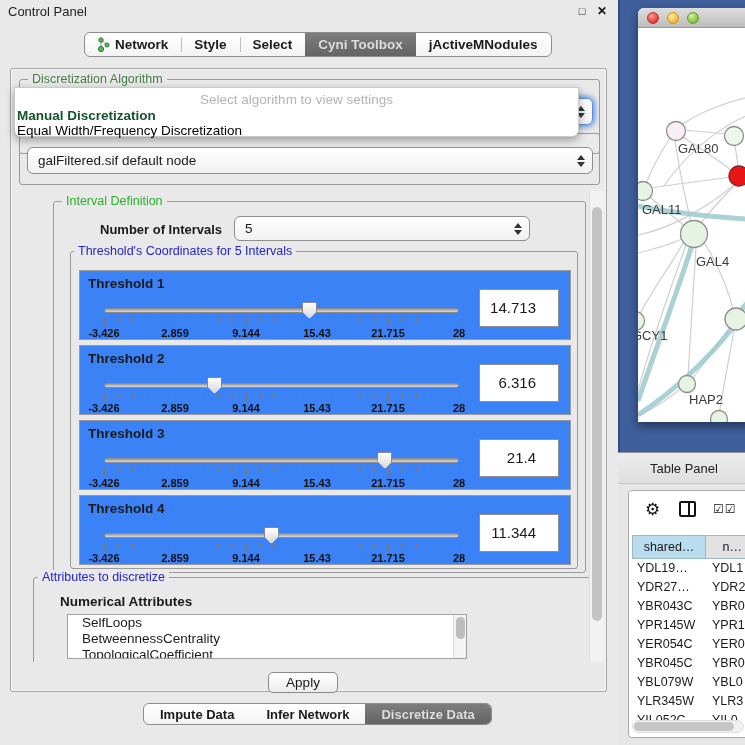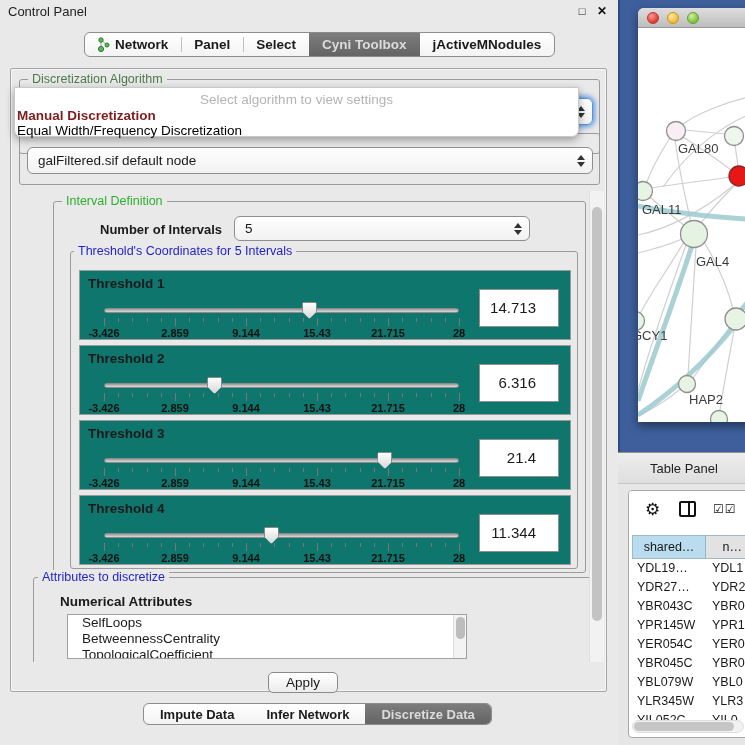--- a/index.html
+++ b/index.html
@@ -30,30 +30,30 @@
 
   .combo { position:absolute; background:linear-gradient(#ffffff,#f1f1f1); border:1px solid #8e8e8e; border-radius:6px; font-size:13.5px; display:flex; align-items:center; padding:0 22px 0 10px; }
   .combo .stepper { position:absolute; right:8px; top:50%; transform:translateY(-50%); width:8px; height:12px; }
   .combo .stepper i { position:absolute; left:1px; width:0; height:0; border-left:4px solid transparent; border-right:4px solid transparent; }
   .combo .stepper i.up { top:0; border-bottom:5px solid #333; }
   .combo .stepper i.dn { bottom:0; border-top:5px solid #333; }
   .combo.focused { border-color:#5a93d6; box-shadow:0 0 5px 2px rgba(70,140,225,.85); }
 
   .popup { position:absolute; left:3px; top:18px; width:565px; height:50px; background:#fff; border:1px solid #c9c9c9; border-radius:0 0 7px 7px; box-shadow:0 3px 8px rgba(0,0,0,.35); z-index:60; font-size:13.5px; }
   .popup .ph { position:absolute; left:0; right:0; top:4px; text-align:center; color:#b4b4b4; }
-  .popup .opt1 { position:absolute; left:2px; top:20px; font-weight:bold; color:#7f1d1d; }
+  .popup .opt1 { position:absolute; left:2px; top:20px; font-weight:bold; color:#14532d; }
   .popup .opt2 { position:absolute; left:2px; top:35px; color:#000; }
 
   .scrollview { position:absolute; left:4px; top:122px; width:589px; height:471px; overflow:hidden; }
   .vscroll { position:absolute; right:0px; top:0; width:15px; height:100%; background:#f2f2f2; border-left:1px solid #dedede; }
   .vscroll .thumb { position:absolute; left:2px; width:10px; border-radius:6px; background:#c3c3c3; }
 
   .spin-label { position:absolute; font-size:13px; font-weight:bold; }
 
-  .thr-panel { position:absolute; left:8px; width:492px; height:70px; background:#0f766e; border:1px solid #9a9a9a; }
+  .thr-panel { position:absolute; left:8px; width:492px; height:70px; background:#3b82f6; border:1px solid #9a9a9a; }
   .thr-title { position:absolute; left:8px; top:5px; font-size:13.5px; font-weight:bold; }
   .slider { position:absolute; left:24px; top:33px; width:355px; height:30px; }
   .slider .track { position:absolute; left:0; right:0; top:4px; height:5px; border-radius:4px; background:linear-gradient(#9a9a9a,#dcdcdc); border:1px solid #8b8b8b; }
   .slider .thumb { position:absolute; top:-2px; width:15px; height:17px; background:linear-gradient(#fefefe,#d8d8d8); border:1px solid #8a8a8a; clip-path:polygon(8% 0,92% 0,100% 10%,100% 55%,50% 100%,0 55%,0 10%); }
   .slider .ticks { position:absolute; left:0; right:0; top:14px; height:8px; }
   .slider .ticks i { position:absolute; top:0; width:1px; background:#777; }
   .slider .ticks i.minor { height:4px; }
   .slider .ticks i.major { height:8px; }
   .slider .tlabels { position:absolute; left:0; right:0; top:23px; height:12px; font-size:11px; font-weight:bold; color:#111; }
   .slider .tlabels b { position:absolute; transform:translateX(-50%); font-weight:bold; white-space:nowrap; }
@@ -119,21 +119,21 @@
             <line x1="3" y1="3" x2="9" y2="8" stroke="#9a9a9a"></line>
             <circle cx="3" cy="3" r="2.2" fill="#5cb85c" stroke="#2e7d32"></circle>
             <circle cx="3" cy="12" r="2.6" fill="#5cb85c" stroke="#2e7d32"></circle>
             <circle cx="9" cy="8" r="2" fill="#5cb85c" stroke="#2e7d32"></circle>
           </svg>
         </span>
         <span class="lbl">Network</span>
       </div>
       <div class="tab">
         <i class="sep"></i>
-        <span class="lbl">Panel</span>
+        <span class="lbl">Style</span>
       </div>
       <div class="tab">
         <i class="sep"></i>
         <span class="lbl">Select</span>
       </div>
       <div class="tab selected">
         <span class="lbl">Cyni Toolbox</span>
       </div>
       <div class="tab">
         <span class="lbl">jActiveMNodules</span>

